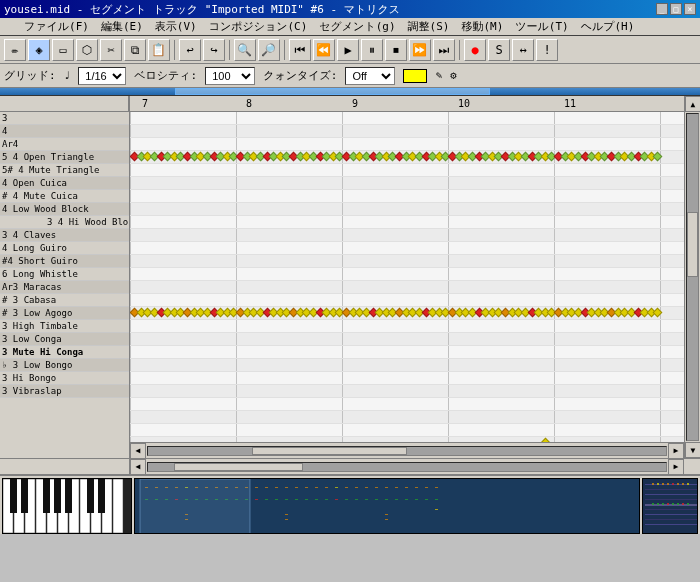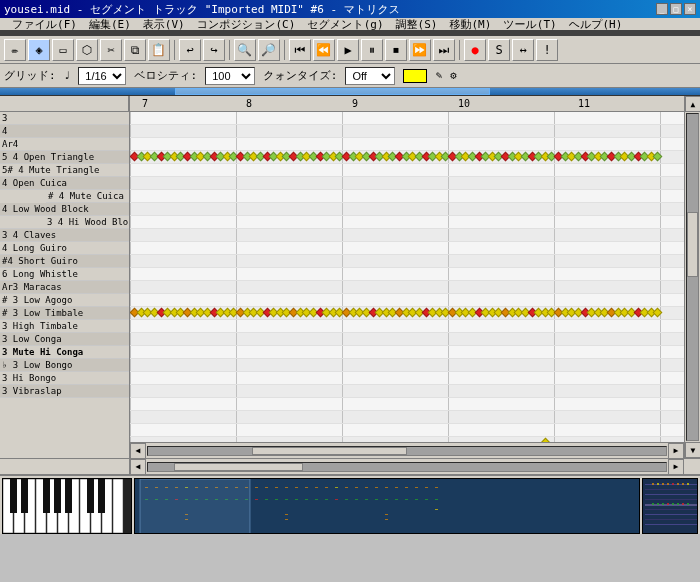--- a/index.html
+++ b/index.html
@@ -13,22 +13,22 @@
       display: flex;
       align-items: center;
       justify-content: space-between;
       height: 18px;
     }
     .title-bar-buttons { display: flex; gap: 2px; }
     .title-btn { width: 12px; height: 12px; background: #c0c0c0; border: 1px solid #666; font-size: 8px; display: flex; align-items: center; justify-content: center; cursor: pointer; }
     
     .menu-bar {
       background: #d4d0c8;
-      border-bottom: 6px solid #404040;
-      padding: 1px 6px;
+      border-bottom: 1px solid #404040;
+      padding: 1px 18px;
       display: flex;
       gap: 0px;
       height: 18px;
       align-items: center;
     }
     .menu-item { padding: 1px 6px; font-size: 11px; cursor: pointer; white-space: nowrap; }
     
     .toolbar {
       background: #d4d0c8;
       border-bottom: 1px solid #808080;
@@ -194,47 +194,47 @@
 
     <div style="height:16px; background:#d4d0c8; border-bottom:1px solid #808080; border-right:1px solid #808080;"></div>
 
     <div id="track-labels-list">
         <div class="track-label-item" style="font-size: 9px; color: rgb(0, 0, 0);">3</div>
         <div class="track-label-item" style="font-size: 9px; color: rgb(0, 0, 0);">4</div>
         <div class="track-label-item" style="font-size: 9px; color: rgb(0, 0, 0);">Ar4</div>
         <div class="track-label-item" style="font-size: 9px; color: rgb(0, 0, 0);">5 4  Open Triangle</div>
         <div class="track-label-item" style="font-size: 9px; color: rgb(0, 0, 0);">5# 4  Mute Triangle</div>
         <div class="track-label-item" style="font-size: 9px; color: rgb(0, 0, 0);">4  Open Cuica</div>
-        <div class="track-label-item" style="font-size: 9px; color: rgb(0, 0, 0); margin-left: 46px;"># 4  Mute Cuica</div>
+        <div class="track-label-item" style="font-size: 9px; color: rgb(0, 0, 0);"># 4  Mute Cuica</div>
         <div class="track-label-item" style="font-size: 9px; color: rgb(0, 0, 0);">4  Low Wood Block</div>
         <div class="track-label-item" style="font-size: 9px; color: rgb(0, 0, 0); padding-left: 47px;">3 4  Hi Wood Block</div>
         <div class="track-label-item" style="font-size: 9px; color: rgb(0, 0, 0);">3 4  Claves</div>
         <div class="track-label-item" style="font-size: 9px; color: rgb(0, 0, 0);">4  Long Guiro</div>
         <div class="track-label-item" style="font-size: 9px; color: rgb(0, 0, 0);">#4  Short Guiro</div>
         <div class="track-label-item" style="font-size: 9px; color: rgb(0, 0, 0);">6  Long Whistle</div>
         <div class="track-label-item" style="font-size: 9px; color: rgb(0, 0, 0);">Ar3  Maracas</div>
+        <div class="track-label-item" style="font-size: 9px; color: rgb(0, 0, 0);"># 3  Cabasa</div>
         <div class="track-label-item" style="font-size: 9px; color: rgb(0, 0, 0);"># 3  Low Agogo</div>
-        <div class="track-label-item" style="font-size: 9px; color: rgb(0, 0, 0);"># 3  Low Timbale</div>
         <div class="track-label-item" style="font-size: 9px; color: rgb(0, 0, 0);">3  High Timbale</div>
         <div class="track-label-item" style="font-size: 9px; color: rgb(0, 0, 0);">3  Low Conga</div>
         <div class="track-label-item" style="font-size: 9px; color: rgb(0, 0, 0); font-weight: bold;">3  Mute Hi Conga</div>
         <div class="track-label-item" style="font-size: 9px; color: rgb(0, 0, 0);">♭ 3  Low Bongo</div>
         <div class="track-label-item" style="font-size: 9px; color: rgb(0, 0, 0);">3  Hi Bongo</div>
         <div class="track-label-item" style="font-size: 9px; color: rgb(0, 0, 0);">3  Vibraslap</div>
       </div>
   </div>
 
   <div style="flex:1; overflow:hidden; display:flex; flex-direction:column;">
 
     <div style="height:16px; background:#d4d0c8; border-bottom:1px solid #808080; position:relative; display:flex; align-items:center;">
       <div style="position:absolute; left:12px; font-size:10px;">7</div>
       <div style="position:absolute; left:116px; font-size:10px;">8</div>
       <div style="position:absolute; left:222px; font-size:10px;">9</div>
       <div style="position:absolute; left:328px; font-size:10px;">10</div>
-      <div style="position:absolute; left:434px; font-size:10px;margin-left:14px;">11</div>
+      <div style="position:absolute; left:434px; font-size:10px;">11</div>
     </div>
 
     <div id="grid-rows" style="flex:1; overflow:hidden; position:relative;">
         <div style="height: 13px; position: relative; border-bottom: 1px solid rgb(224, 224, 224); background: rgb(245, 245, 245);">
           <div style="position: absolute; left: 0px; top: 0px; width: 1px; height: 100%; background: rgb(192, 192, 192); z-index: 0;"></div>
           <div style="position: absolute; left: 106px; top: 0px; width: 1px; height: 100%; background: rgb(192, 192, 192); z-index: 0;"></div>
           <div style="position: absolute; left: 212px; top: 0px; width: 1px; height: 100%; background: rgb(192, 192, 192); z-index: 0;"></div>
           <div style="position: absolute; left: 318px; top: 0px; width: 1px; height: 100%; background: rgb(192, 192, 192); z-index: 0;"></div>
           <div style="position: absolute; left: 424px; top: 0px; width: 1px; height: 100%; background: rgb(192, 192, 192); z-index: 0;"></div>
           <div style="position: absolute; left: 530px; top: 0px; width: 1px; height: 100%; background: rgb(192, 192, 192); z-index: 0;"></div>

